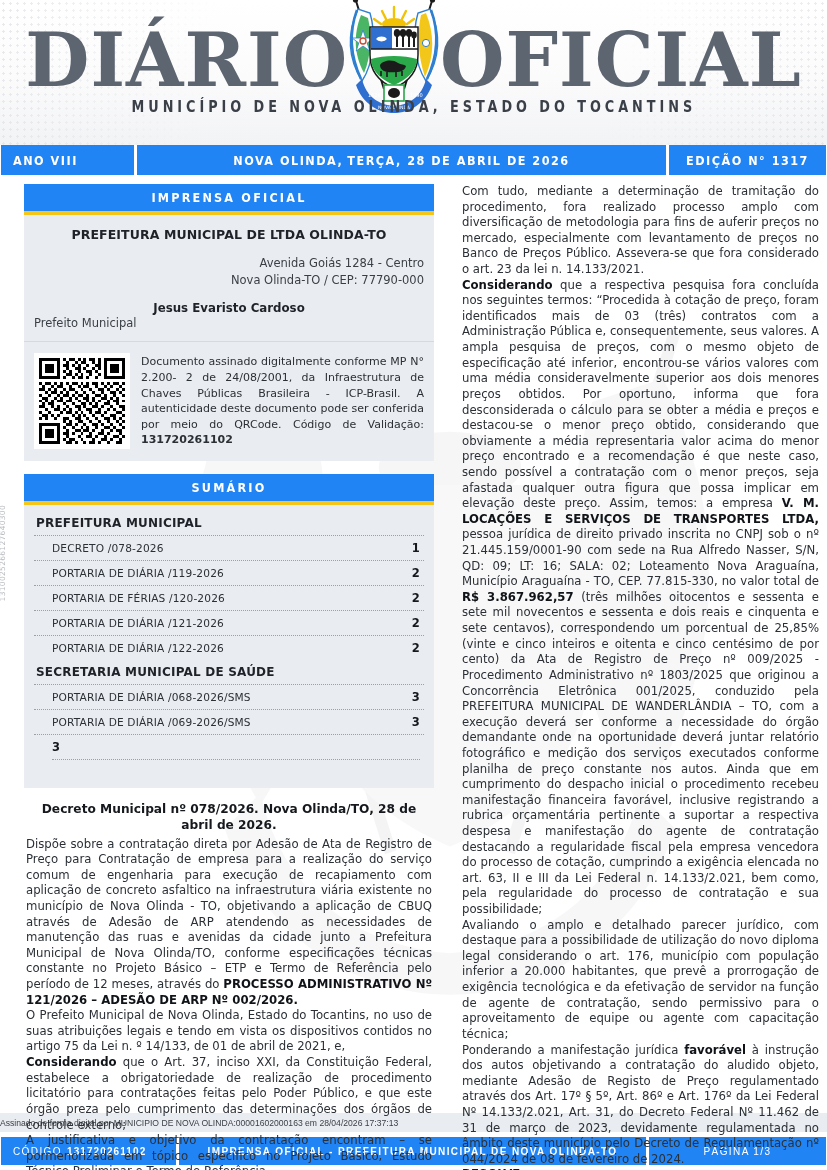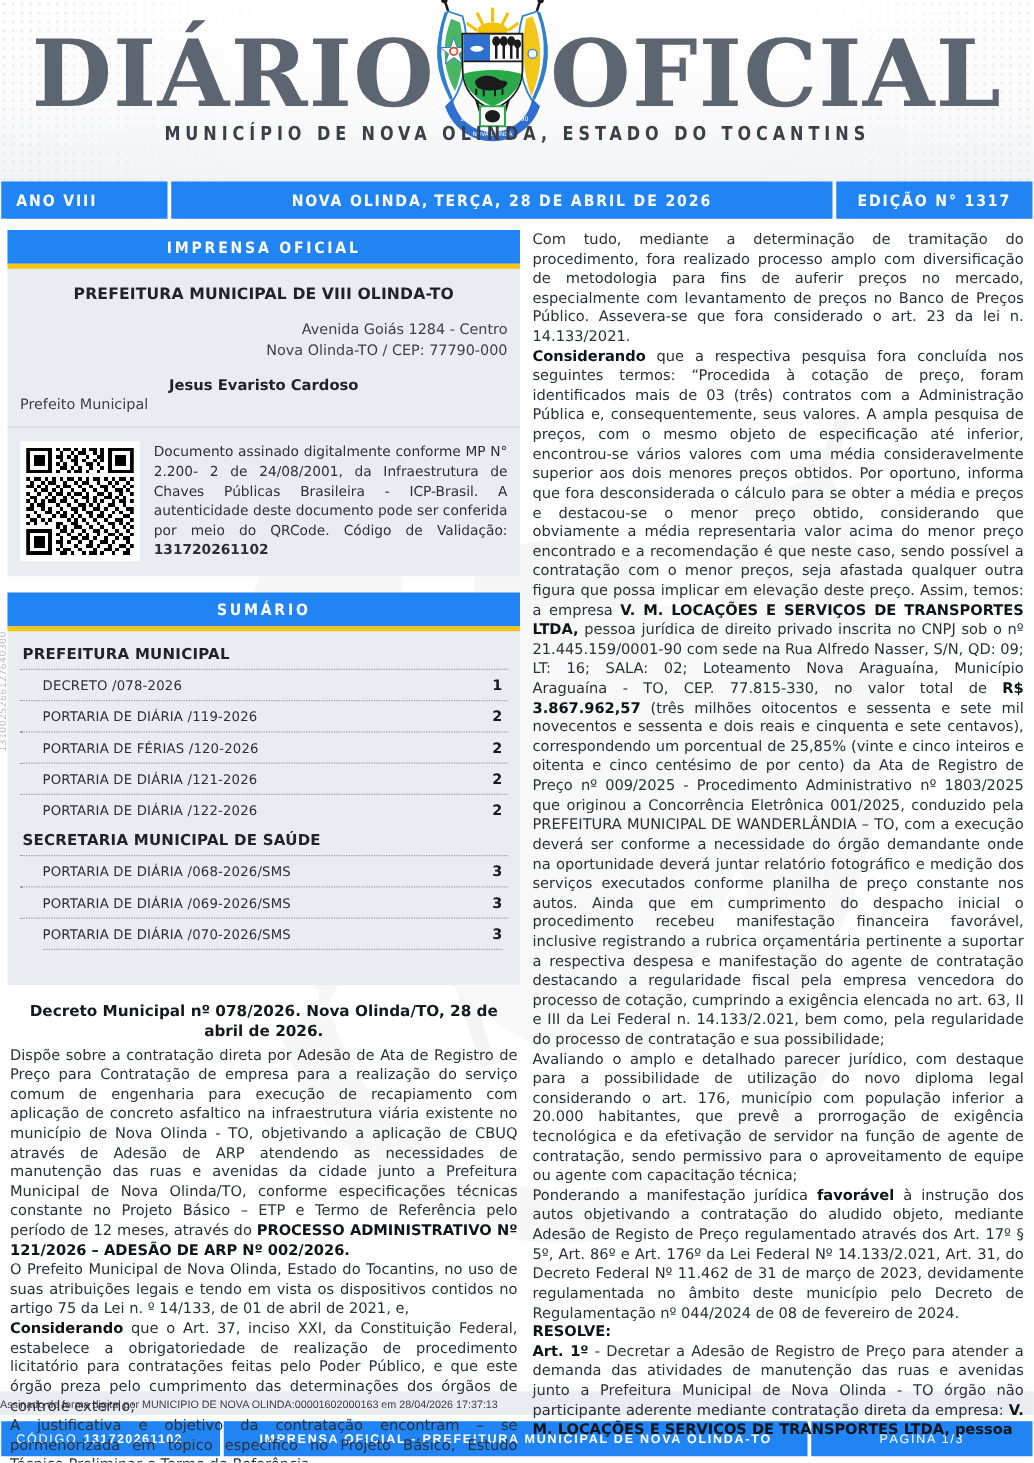--- a/index.html
+++ b/index.html
@@ -100,21 +100,21 @@
     height: 939px;
   }
   .watermark {
     position: absolute;
     left: 130px; top: 90px;
     width: 640px; height: 760px;
     opacity: .055;
     pointer-events: none;
     z-index: 0;
   }
-  .col { position: relative; z-index: 1; }
+  .col { position: relative; z-index: 1; margin-left: 18px; }
   .col-left  { width: 410px; }
   .col-right { flex: 1; }
 
   .sidecode {
     position: absolute;
     left: -2px; top: 330px;
     font-size: 7.5px;
     color: #b9bcc1;
     letter-spacing: .3px;
     writing-mode: vertical-rl;
@@ -350,21 +350,21 @@
   </svg>
 
   <div class="sidecode">1310025266127640300</div>
 
   <div class="col col-left">
 
     <section class="panel">
       <div class="panel-head">IMPRENSA OFICIAL</div>
       <div class="panel-rule"></div>
       <div class="panel-body">
-        <div class="org-name">PREFEITURA MUNICIPAL DE VIII OLINDA-TO</div>
+        <div class="org-name">PREFEITURA MUNICIPAL DE LTDA OLINDA-TO</div>
         <div class="org-addr">
           <div>Avenida Goiás 1284 - Centro</div>
           <div>Nova Olinda-TO / CEP: 77790-000</div>
         </div>
         <div class="mayor">Jesus Evaristo Cardoso</div>
         <div class="mayor-role">Prefeito Municipal</div>
 
         <div class="sig-divider"></div>
 
         <div class="sig-wrap">
@@ -649,21 +649,20 @@
           <div class="sum-group">SECRETARIA MUNICIPAL DE SAÚDE</div>
           <div class="sum-row">
             <span class="sum-label">PORTARIA DE DIÁRIA /068-2026/SMS</span>
             <span class="sum-page">3</span>
           </div>
           <div class="sum-row">
             <span class="sum-label">PORTARIA DE DIÁRIA /069-2026/SMS</span>
             <span class="sum-page">3</span>
           </div>
           <div class="sum-row">
-            <span class="sum-label">PORTARIA DE DIÁRIA /070-2026/SMS</span>
             <span class="sum-page">3</span>
           </div>
           <div class="sum-tail"></div>
         </div>
     </section>
 
     <div class="art-title">Decreto Municipal nº 078/2026. Nova Olinda/TO, 28 de abril de 2026.</div>
 
     <p class="para">
       <span>Dispõe sobre a contratação direta por Adesão de Ata de Registro de Preço para Contratação de empresa para a realização do serviço comum de engenharia para execução de recapiamento com aplicação de concreto asfaltico na infraestrutura viária existente no município de Nova Olinda - TO, objetivando a aplicação de CBUQ através de Adesão de ARP atendendo as necessidades de manutenção das ruas e avenidas da cidade junto a Prefeitura Municipal de Nova Olinda/TO, conforme especificações técnicas constante no Projeto Básico – ETP e Termo de Referência pelo período de 12 meses, através do </span><b>PROCESSO ADMINISTRATIVO Nº 121/2026 – ADESÃO DE ARP Nº 002/2026.</b>

